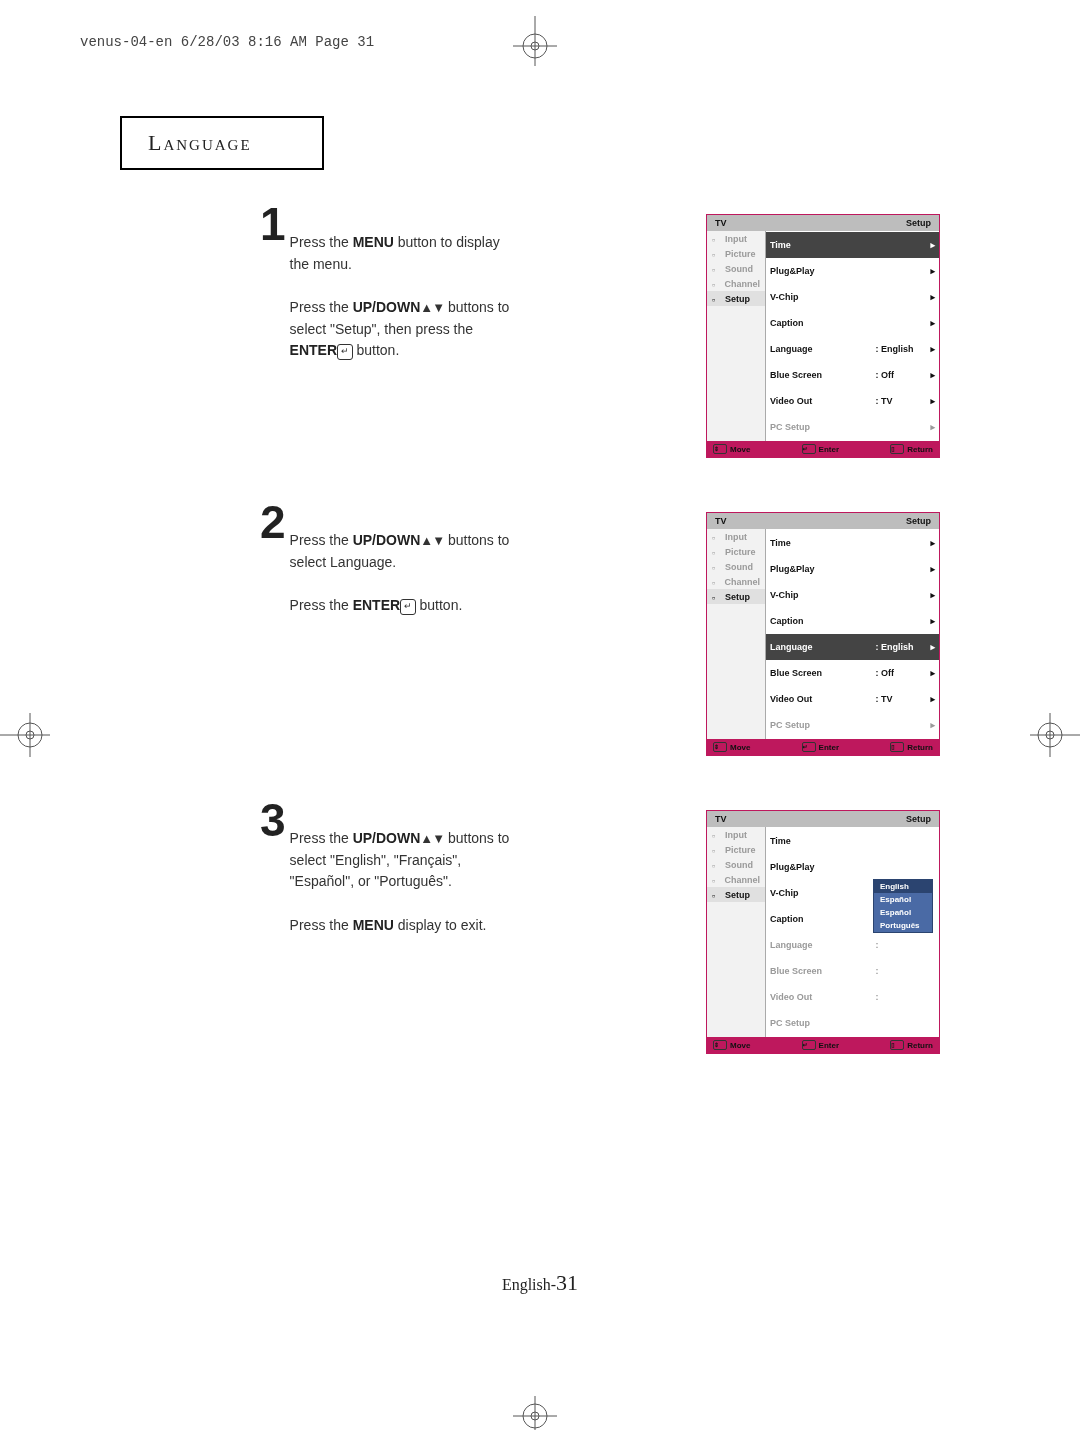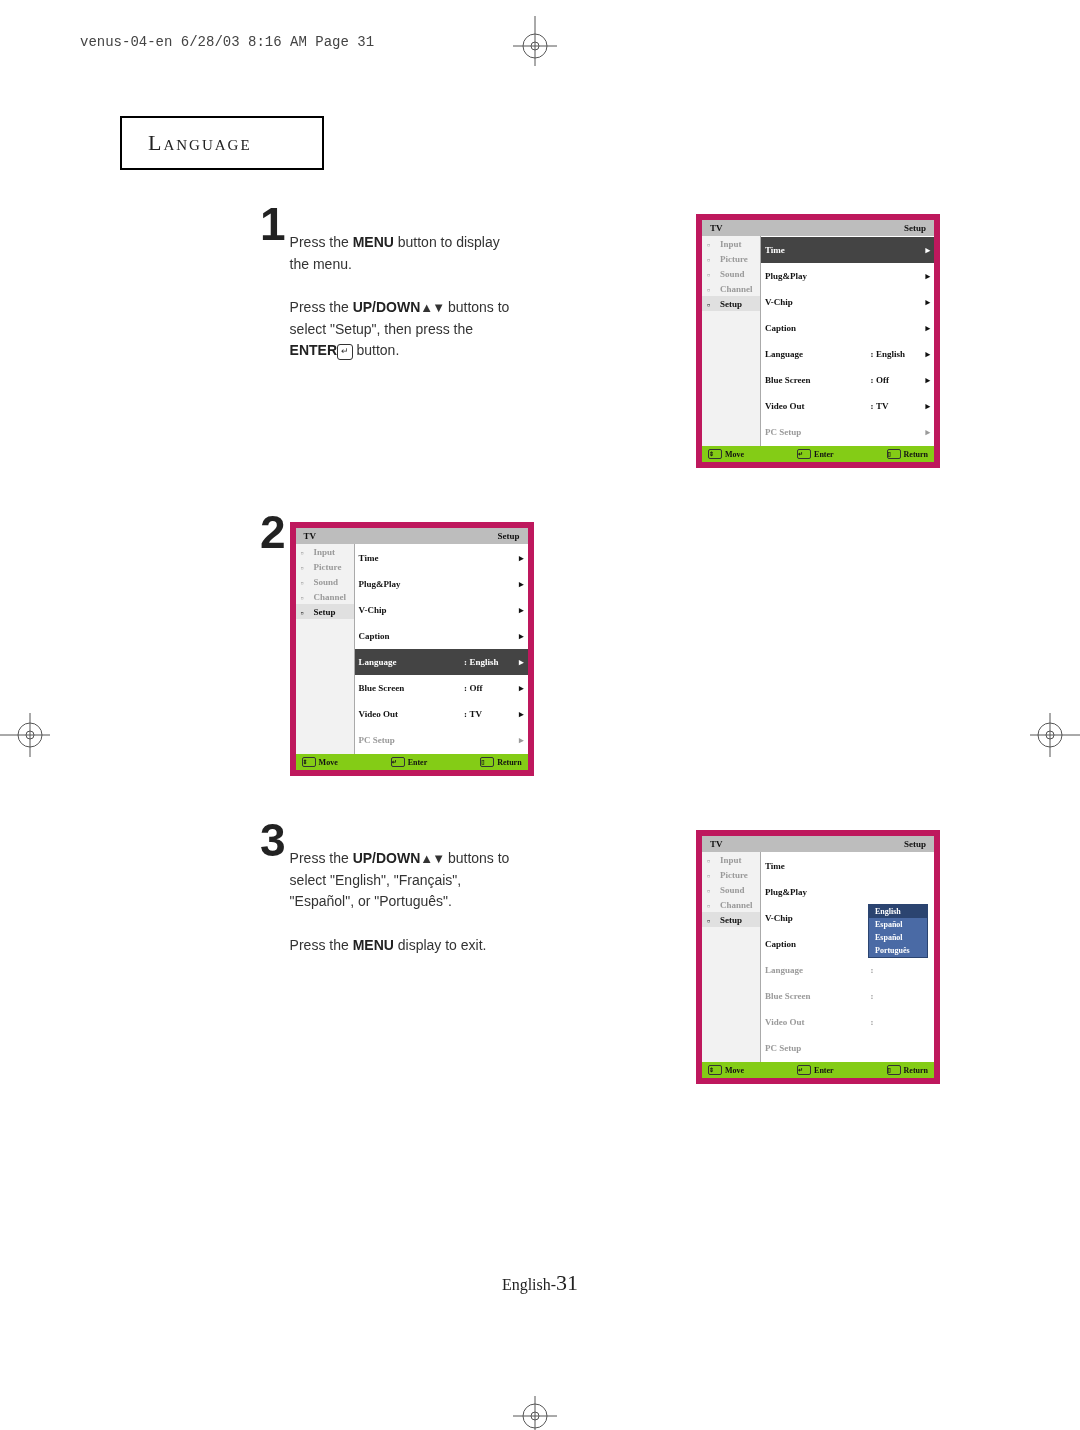--- a/index.html
+++ b/index.html
@@ -109,23 +109,23 @@
     border-radius: 3px;
     font-size: 9px;
     padding: 0px 3px;
     position: relative;
     top: -1px;
   }
 
   
   .osd {
     width: 232px;
-    border: 6px solid #be185d;
+    border: 1px solid #be185d;
     font-size: 9px;
-    font-family: Liberation Serif, serif;
+    font-family: Liberation Sans, sans-serif;
     font-weight: bold;
     color: #111;
     margin-top: 4px;
     flex: 0 0 auto;
   }
   .osd-head {
     background: #bdbdbd;
     display: flex;
     justify-content: space-between;
     padding: 3px 8px;
@@ -189,21 +189,21 @@
     z-index: 5;
   }
   .lang-list .lli {
     padding: 2px 6px;
   }
   .lang-list .lli.hi {
     background: #2b4470;
   }
 
   .osd-foot {
-    background: #84cc16;
+    background: #be185d;
     display: flex;
     justify-content: space-between;
     padding: 3px 6px;
     font-size: 8px;
   }
   .osd-foot span { display:flex; align-items:center; gap:3px; }
   .ficon { display:inline-block; width: 12px; height: 8px; border: 1px solid #333; border-radius:2px; font-size: 6px; text-align:center; line-height:7px; }
   .page-number {
     position: absolute;
     bottom: 150px;
@@ -347,20 +347,21 @@
                   <span><span class="ficon">⇕</span> Move</span>
                   <span><span class="ficon">↵</span> Enter</span>
                   <span><span class="ficon">▯</span> Return</span>
                 </div>
               </div>
             </div>
           </div>
           <div class="step">
             <div class="step-number">2</div>
             <div class="step-body">
+              <div class="step-text"><span><span>Press the </span><b>UP/DOWN</b><span class="updown-glyph">▲▼</span><span> buttons to select Language.</span><br><br><span>Press the </span><b>ENTER</b><span class="enter-glyph">↵</span><span>  button.</span></span></div>
               <div class="osd">
                 <div class="osd-head">
                   <span>TV</span>
                   <span>Setup</span>
                 </div>
                 <div class="osd-body">
                   <div class="osd-side">
                     <div class="sitem">
                       <span class="sicon">▫</span>
                       <span>Input</span>

